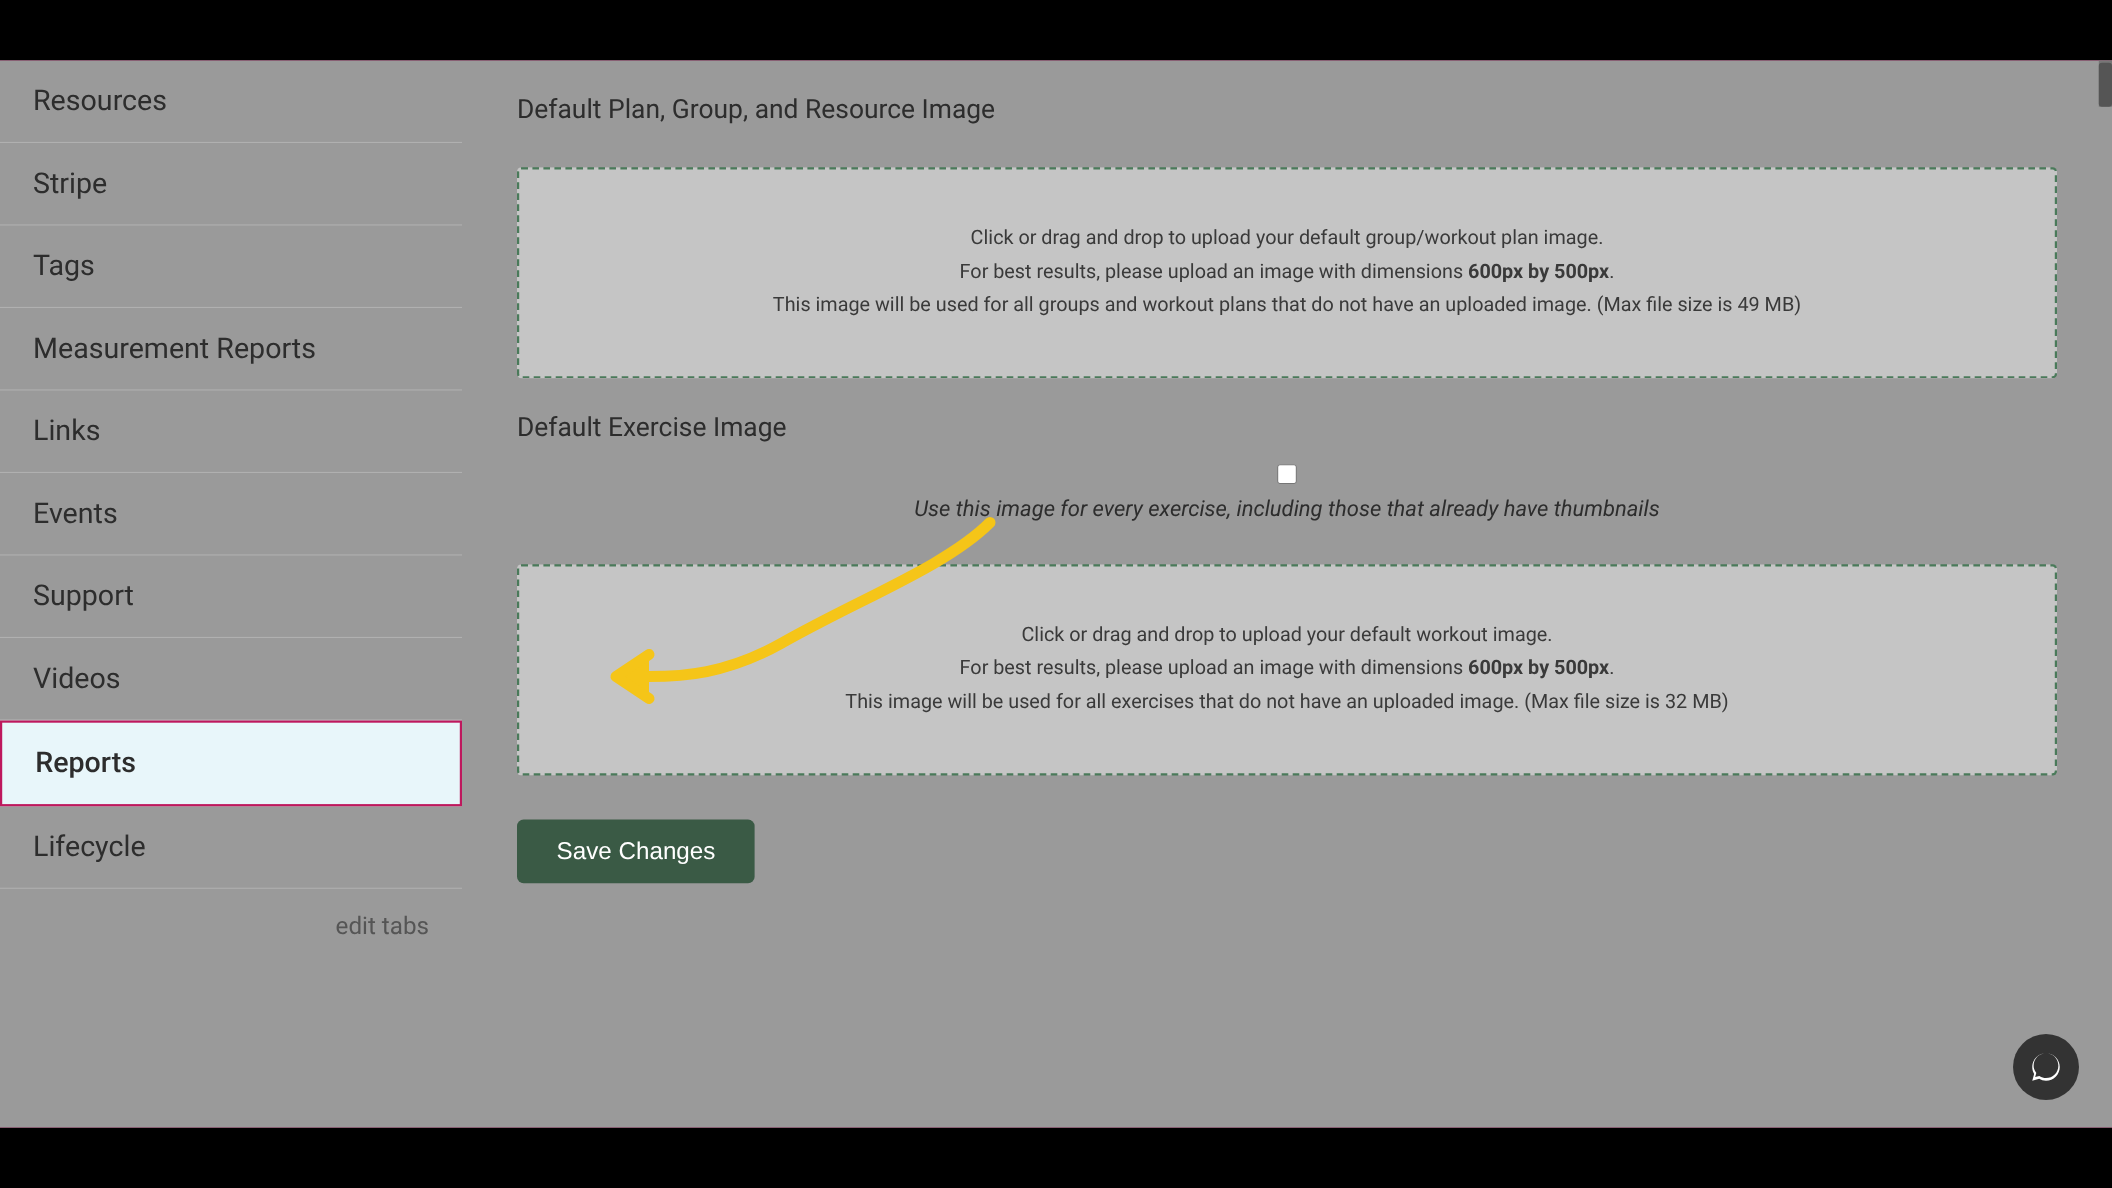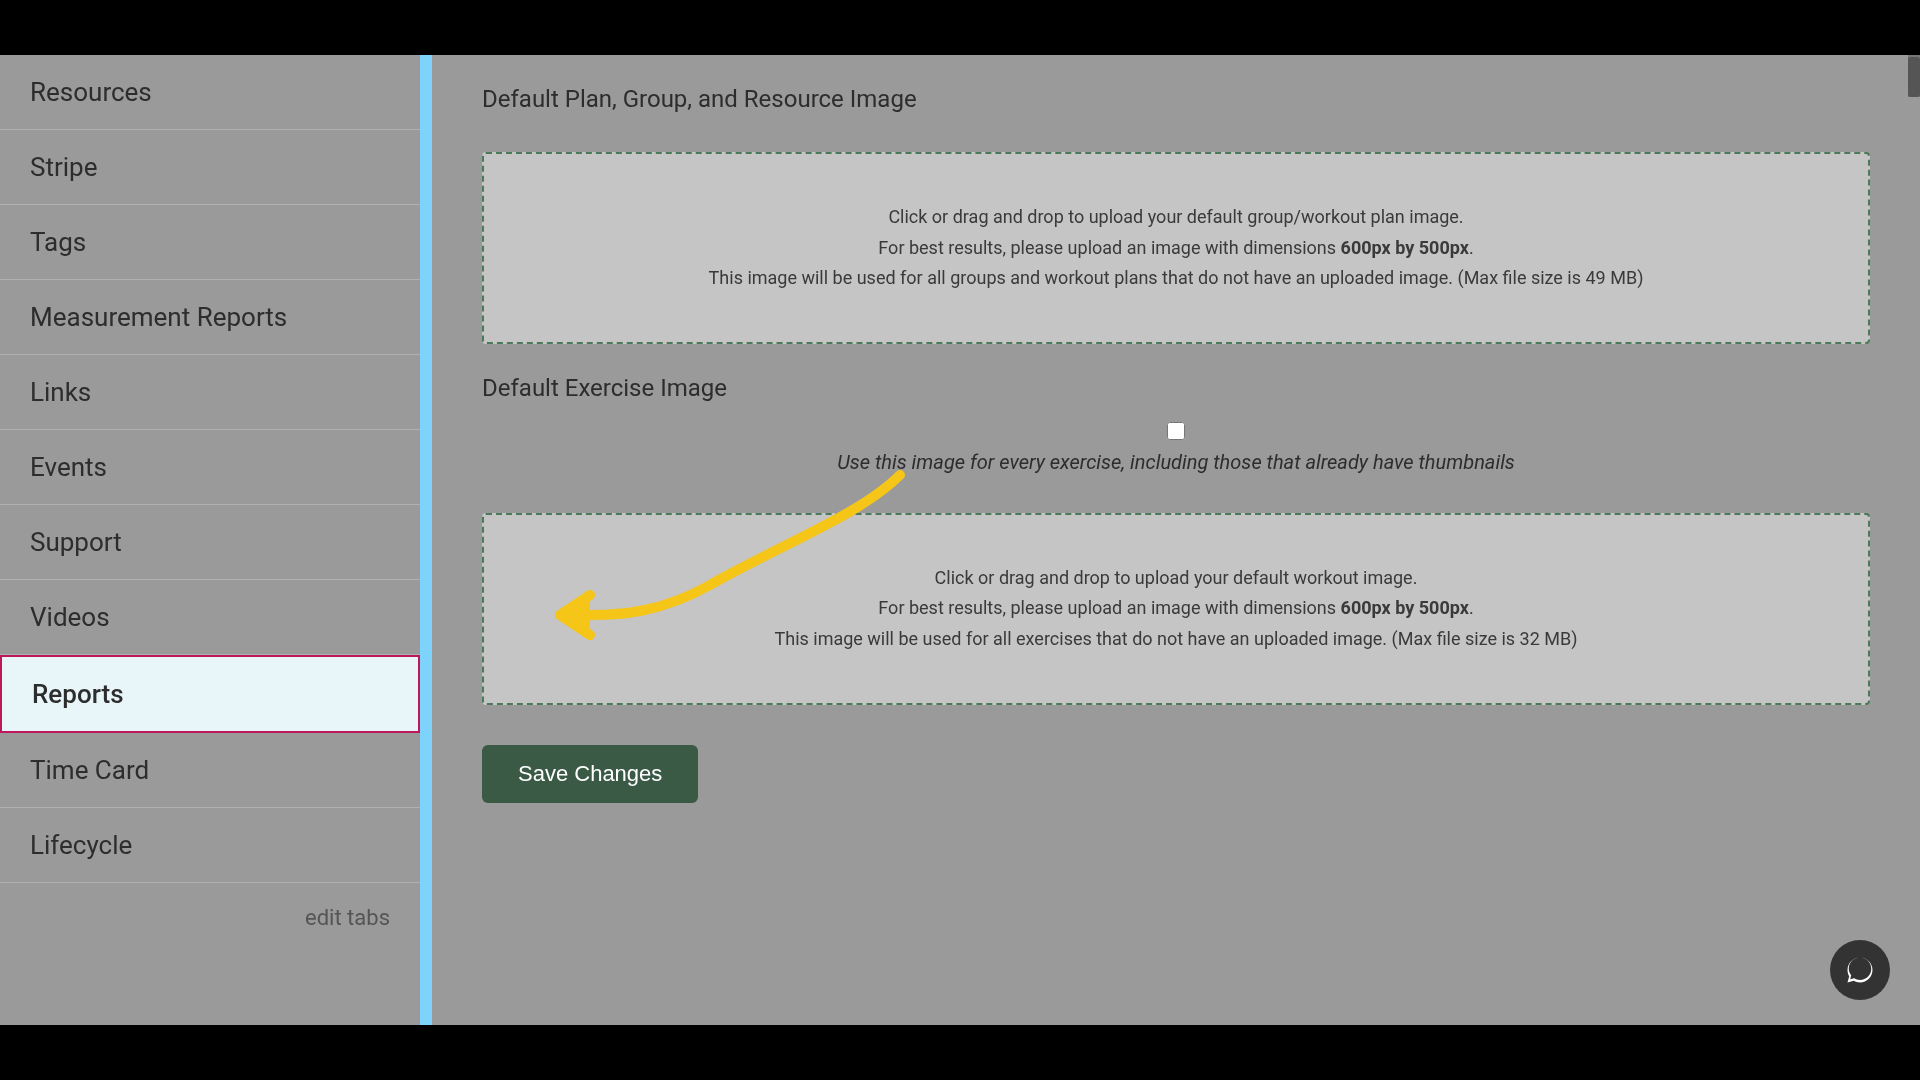--- a/index.html
+++ b/index.html
@@ -11,23 +11,22 @@
       overflow: hidden;
       position: relative;
     }
 
     .main-wrapper {
       position: absolute;
       top: 55px;
       left: 0;
       right: 0;
       bottom: 55px;
-      background: #7dd3fc;
+      background: #ec4899;
       display: flex;
-      gap: 12px;
     }
 
     
     .sidebar {
       width: 420px;
       background: #9a9a9a;
       flex-shrink: 0;
       padding-top: 0;
       overflow-y: auto;
     }
@@ -186,23 +185,20 @@
       <span>Events</span>
     </div>
     <div class="sidebar-item">
       <span>Support</span>
     </div>
     <div class="sidebar-item">
       <span>Videos</span>
     </div>
     <div class="sidebar-item active">
       <span>Reports</span>
-    </div>
-    <div class="sidebar-item">
-      <span>Time Card</span>
     </div>
     <div class="sidebar-item">
       <span>Lifecycle</span>
     </div>
     <div class="sidebar-edit">
       <span>edit tabs</span>
     </div>
   </nav>
 
   <main class="content">

